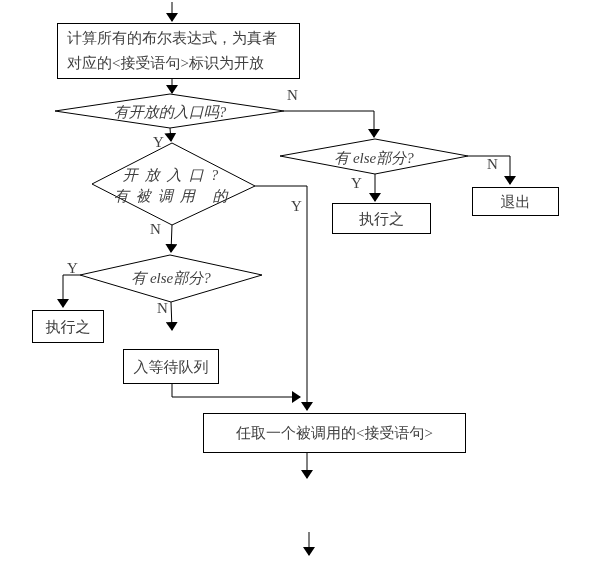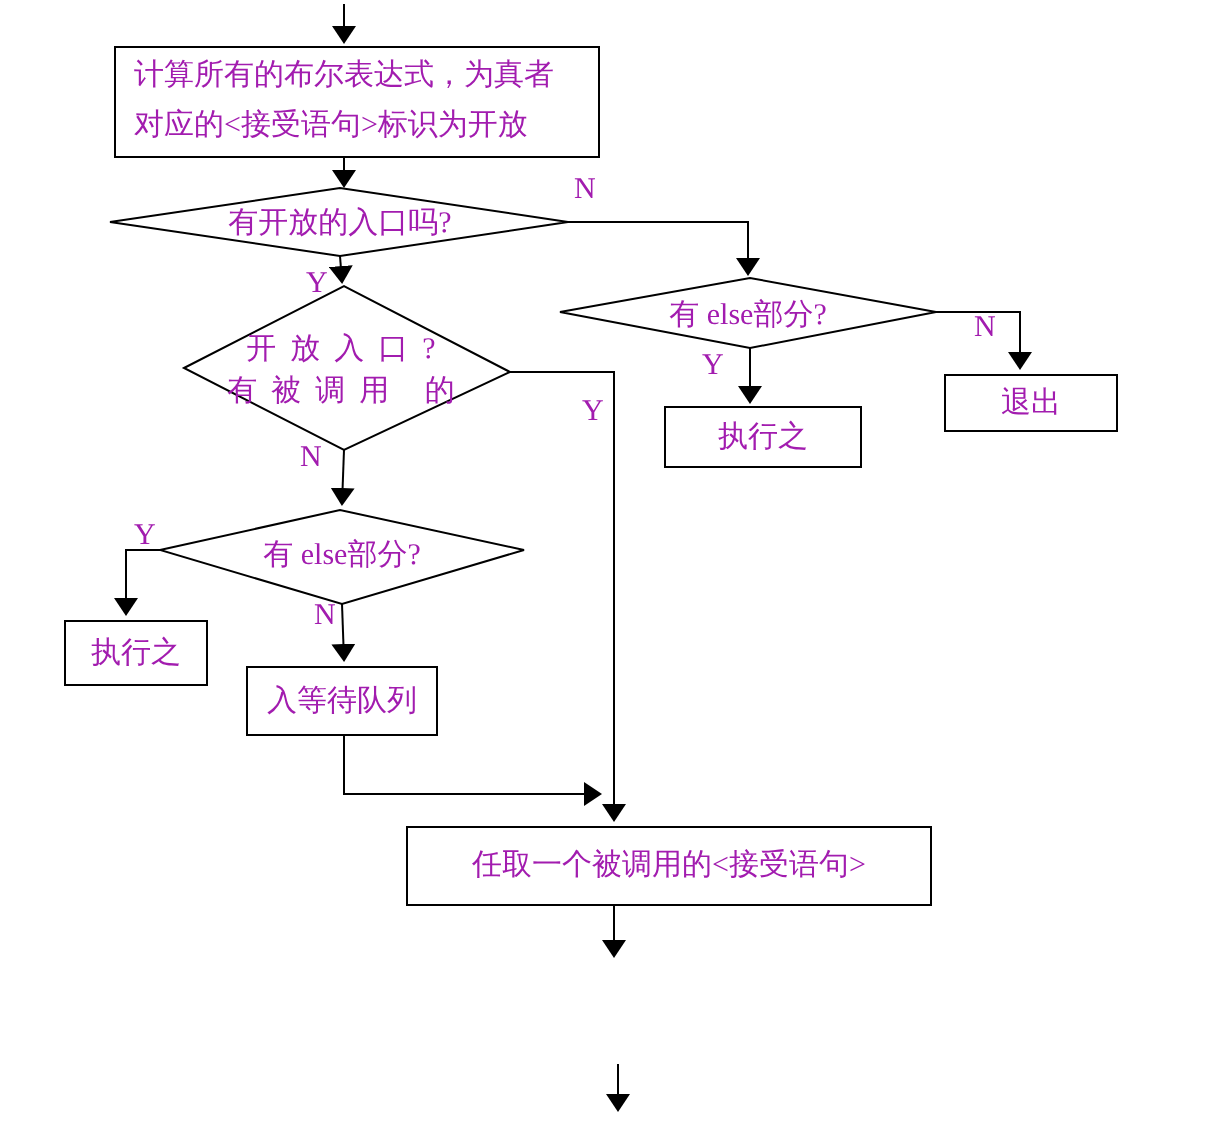--- a/index.html
+++ b/index.html
@@ -1,29 +1,30 @@
 <!DOCTYPE html>
 <html><head>
 <meta charset="utf-8">
 <style>
   html,body{margin:0;padding:0;background:#fff;}
   #stage{
     position:relative;width:608px;height:570px;background:#ffffff;
-    font-family:"Liberation Serif", serif;color:#a21caf;overflow:hidden;
+    font-family:"Liberation Serif", serif;color:#404040;overflow:hidden;
   }
   #wires{position:absolute;left:0;top:0;width:608px;height:570px;}
   .box{
     position:absolute;box-sizing:border-box;border:1px solid #000;background:#fff;
     display:flex;align-items:center;justify-content:center;
     font-size:15px;line-height:20px;white-space:nowrap;
   }
   .box.multiline{white-space:normal;justify-content:flex-start;text-align:left;}
   .dlabel{
     position:absolute;text-align:center;font-size:15px;line-height:20px;
     white-space:nowrap;
+    font-style:italic;
   }
   .dlabel.spread{letter-spacing:7px;line-height:21px;}
   .yn{position:absolute;font-size:15px;line-height:15px;}
   .rv-inner{text-align:center;margin-left:4px;line-height:22px;}
   .start-text{padding:5px 9px;line-height:25px;}
 </style>
 </head>
 <body>
 
 <div id="stage">
@@ -64,21 +65,21 @@
   </div>
 
   <div class="box" style="left:472px;top:187px;width:87px;height:29px;">
     <span>退出</span>
   </div>
 
   <div class="box" style="left:32px;top:310px;width:72px;height:33px;">
     <span>执行之</span>
   </div>
 
-  <div class="box" style="left:123px;top:333px;width:96px;height:35px;">
+  <div class="box" style="left:123px;top:349px;width:96px;height:35px;">
     <span>入等待队列</span>
   </div>
 
   <div class="box" style="left:203px;top:413px;width:263px;height:40px;">
     <span>任取一个被调用的&lt;接受语句&gt;</span>
   </div>
 
 
   <div class="dlabel" style="left:85px;top:102px;width:170px;">有开放的入口吗?</div>
 

